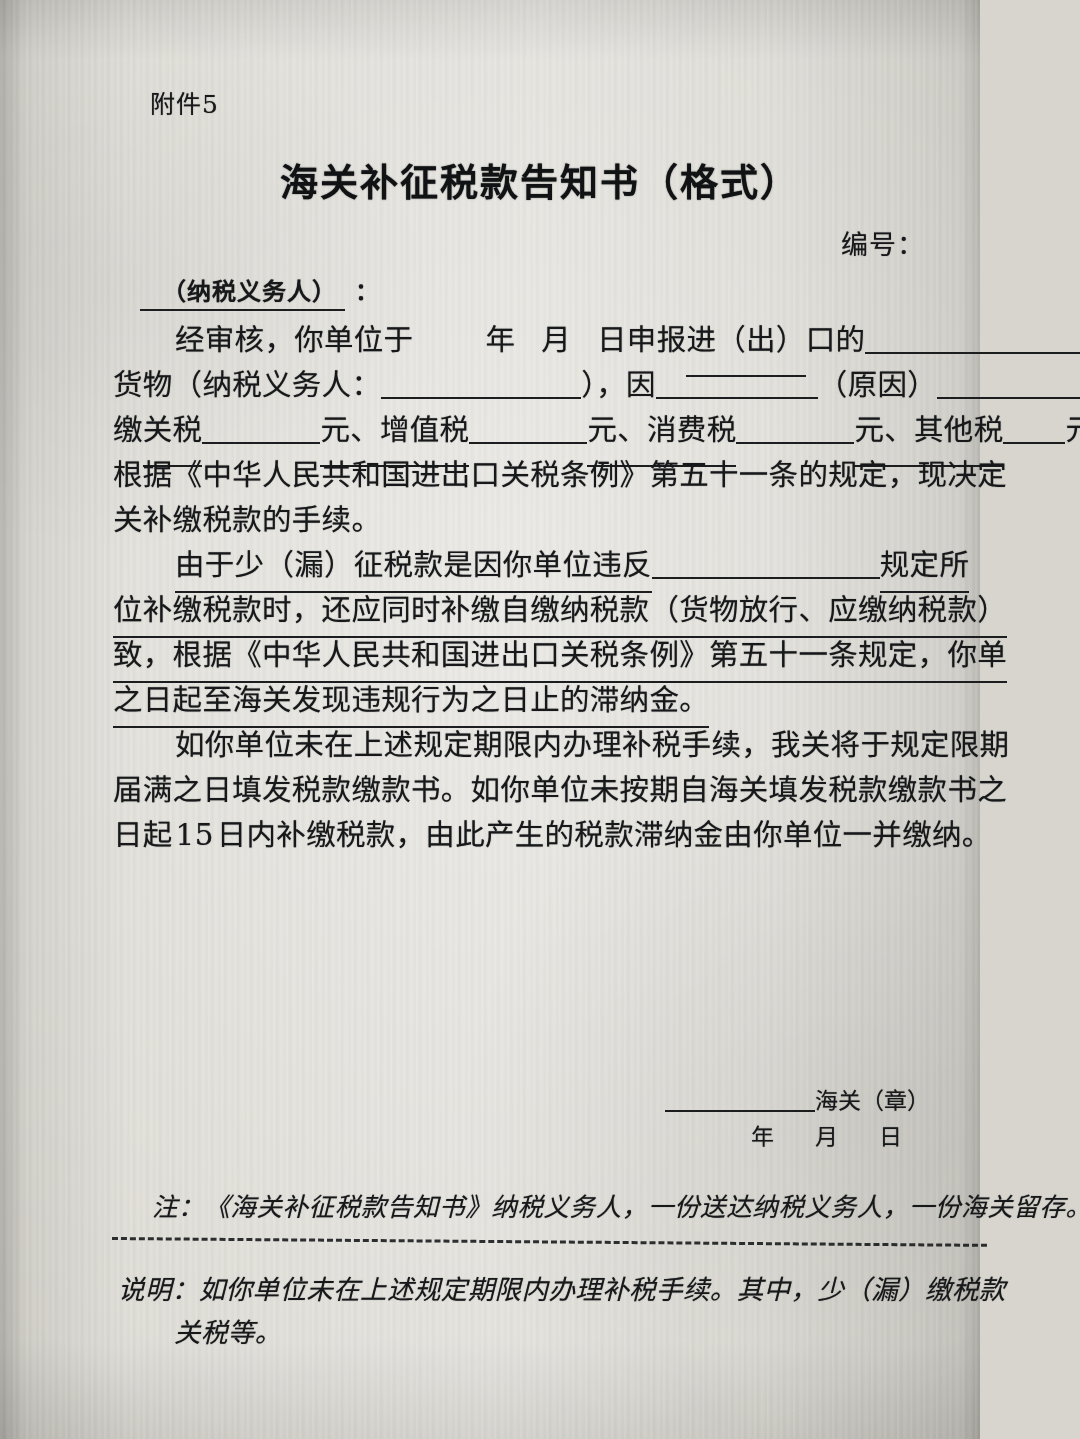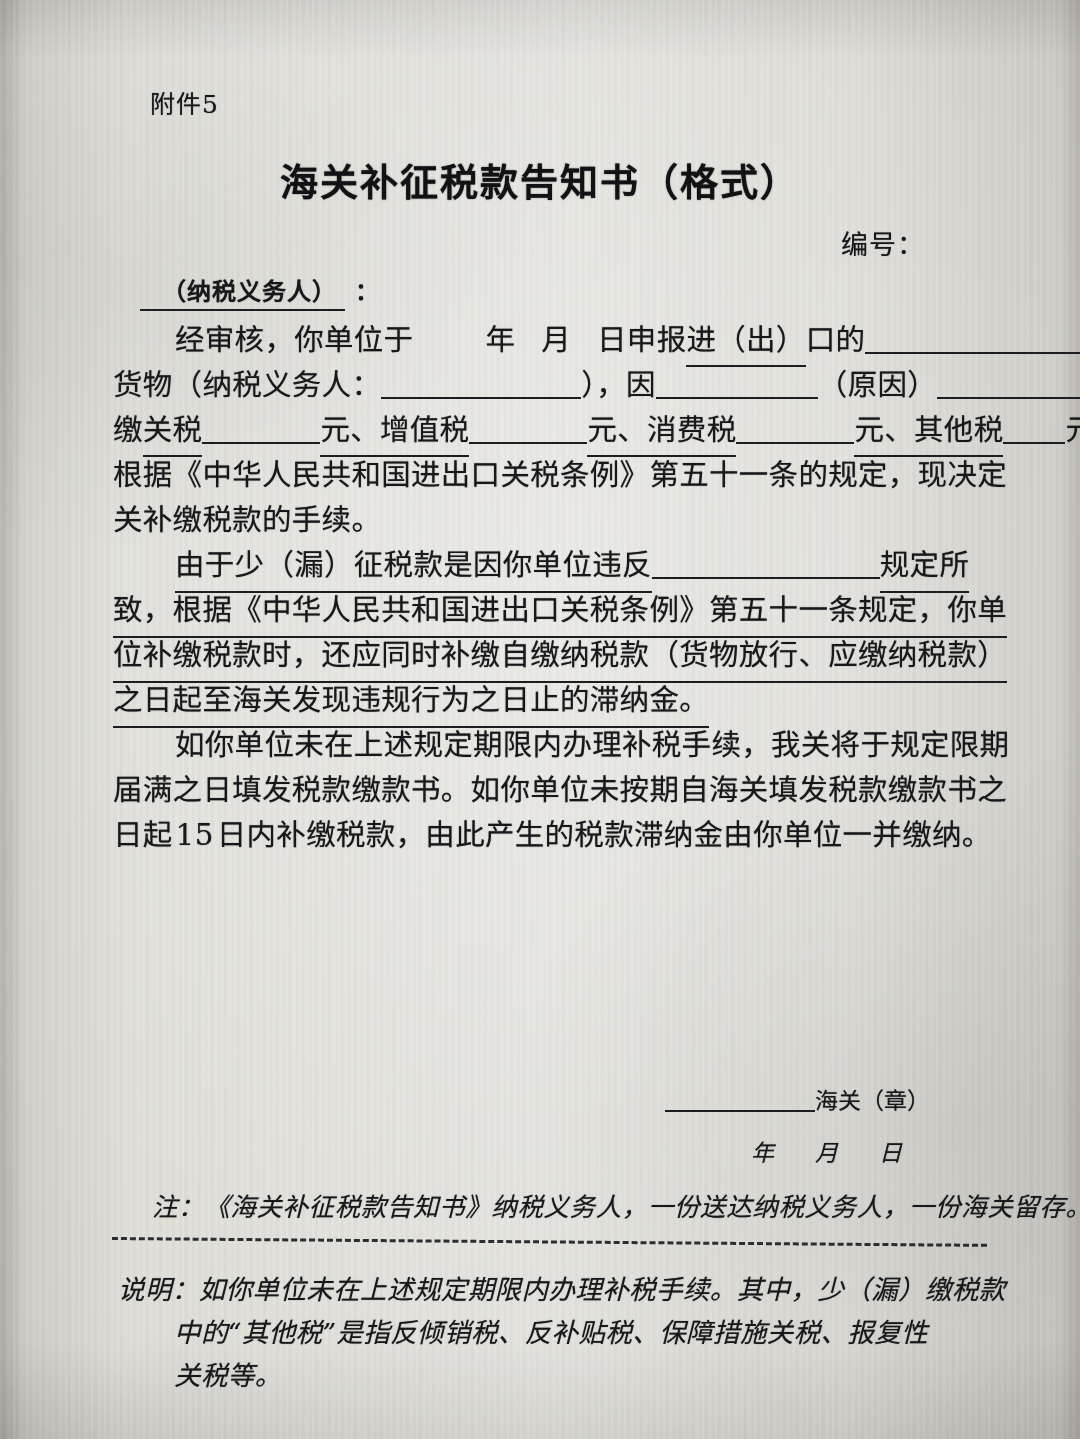--- a/index.html
+++ b/index.html
@@ -11,21 +11,21 @@
     width: 1080px;
     height: 1439px;
     overflow: hidden;
     font-family: "DejaVu Serif", "Liberation Serif", serif;
     background: #d7d5ce;
   }
 
   
   .page {
     position: relative;
-    width: 1080px;
+    width: 980px;
     height: 1439px;
     box-sizing: border-box;
     background-color: #d9d7d0;
     background-image:
       
       repeating-linear-gradient(90deg,
         rgba(255,255,255,0.055) 0px,
         rgba(255,255,255,0.055) 2px,
         rgba(0,0,0,0.022) 3px,
         rgba(0,0,0,0.022) 5px,
@@ -179,21 +179,21 @@
   }
   .b-sm  { width: 62px; }
   .b-md  { width: 118px; }
   .b-lg  { width: 162px; }
   .b-xl  { width: 200px; }
   .b-xxl { width: 262px; }
 
   
   .u {
     border-bottom: 2px solid #1b1d1f;
-    padding-bottom: 8px;
+    padding-bottom: 18px;
   }
   
   .uline {
     display: inline-block;
     border-bottom: 2px solid #1b1d1f;
     padding-bottom: 3px;
   }
 
   .sp-s { display: inline-block; width: 26px; }
   .sp-l { display: inline-block; width: 72px; }
@@ -212,25 +212,24 @@
     white-space: nowrap;
   }
   .sign-blank {
     display: inline-block;
     width: 150px;
     border-bottom: 2.5px solid #1b1d1f;
     height: 28px;
     margin-bottom: -3px;
   }
   .sign-date {
-    margin-top: 18px;
+    margin-top: 2px;
     padding-left: 86px;
     letter-spacing: 1px;
     white-space: nowrap;
-    font-style: italic;
   }
   .sign-date .gap { display: inline-block; width: 40px; }
 
   
   .note-row {
     position: absolute;
     left: 152px;
     top: 1186px;
     font-size: 25.5px;
     letter-spacing: 0.6px;
@@ -294,23 +293,23 @@
 
         <span class="line"><span>根据《中华人民共和国进出口关税条例》第五十一条的规定，现决定</span></span>
 
 
         <span class="line"><span>关补缴税款的手续。</span></span>
       </div>
 
       <div class="para">
         <span class="line"><span class="indent"></span><span class="uline">由于少（漏）征税款是因你单位违反</span><span class="uline" style="width:228px;height:30px;margin-bottom:-4px;"></span><span class="uline">规定所</span></span>
 
+        <span class="line"><span class="uline">位补缴税款时，还应同时补缴自缴纳税款（货物放行、应缴纳税款）</span></span>
+
         <span class="line"><span class="uline">致，根据《中华人民共和国进出口关税条例》第五十一条规定，你单</span></span>
-
-        <span class="line"><span class="uline">位补缴税款时，还应同时补缴自缴纳税款（货物放行、应缴纳税款）</span></span>
 
         <span class="line"><span class="uline">之日起至海关发现违规行为之日止的滞纳金。</span></span>
       </div>
 
       <div class="para">
         <span class="line"><span class="indent"></span><span>如你单位未在上述规定期限内办理补税手续，我关将于规定限期</span></span>
 
         <span class="line"><span>届满之日填发税款缴款书。如你单位未按期自海关填发税款缴款书之</span></span>
 
         <span class="line"><span>日起</span><span class="num">15</span><span>日内补缴税款，由此产生的税款滞纳金由你单位一并缴纳。</span></span>
@@ -321,18 +320,17 @@
       <div class="sign-line"><span class="sign-blank"></span><span>海关（章）</span></div>
       <div class="sign-date"><span>年</span><span class="gap"></span><span>月</span><span class="gap"></span><span>日</span></div>
     </div>
 
     <div class="note-row ink">注：《海关补征税款告知书》纳税义务人，一份送达纳税义务人，一份海关留存。</div>
 
     <div class="dash-rule"></div>
 
     <div class="explain-block ink">
       <span class="line">说明：如你单位未在上述规定期限内办理补税手续。其中，少（漏）缴税款</span>
-      <span class="line"><span class="explain-indent"></span><span>中的“其他税”是指反倾销税、反补贴税、保障措施关税、报复性</span></span>
       <span class="line"><span class="explain-indent"></span><span>关税等。</span></span>
     </div>
 
   </div>
 </div>
 
 </body></html>

